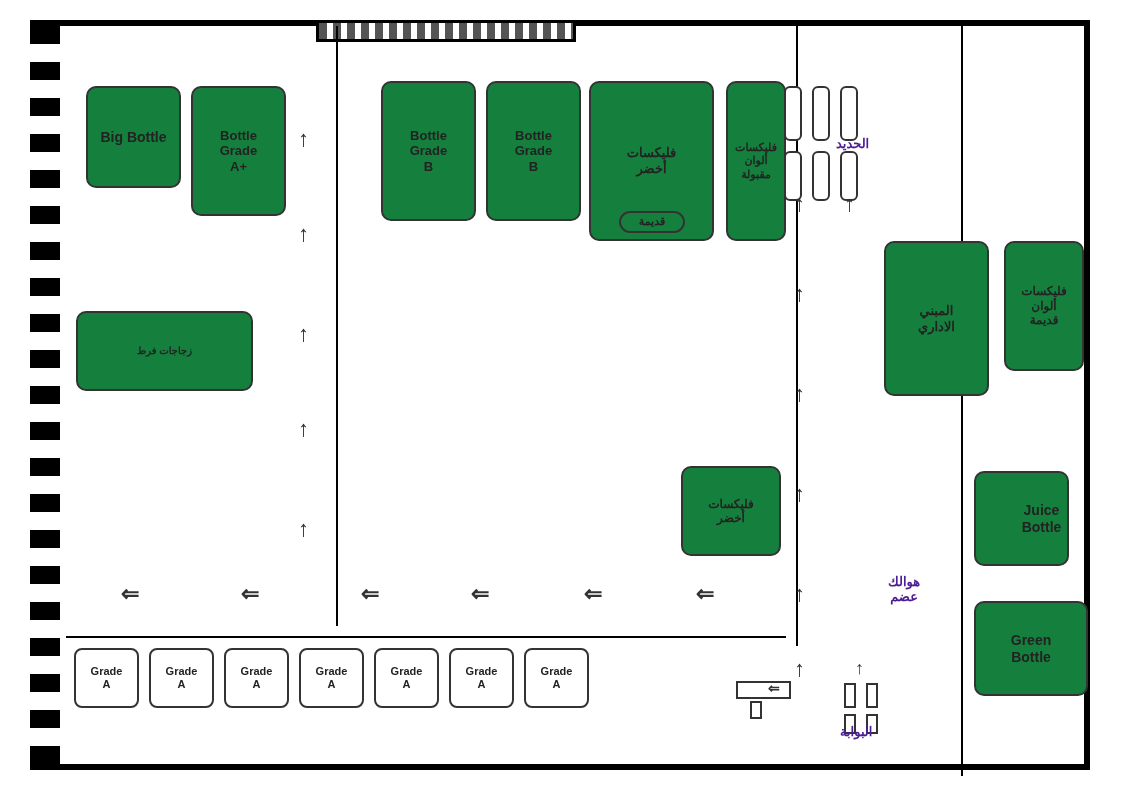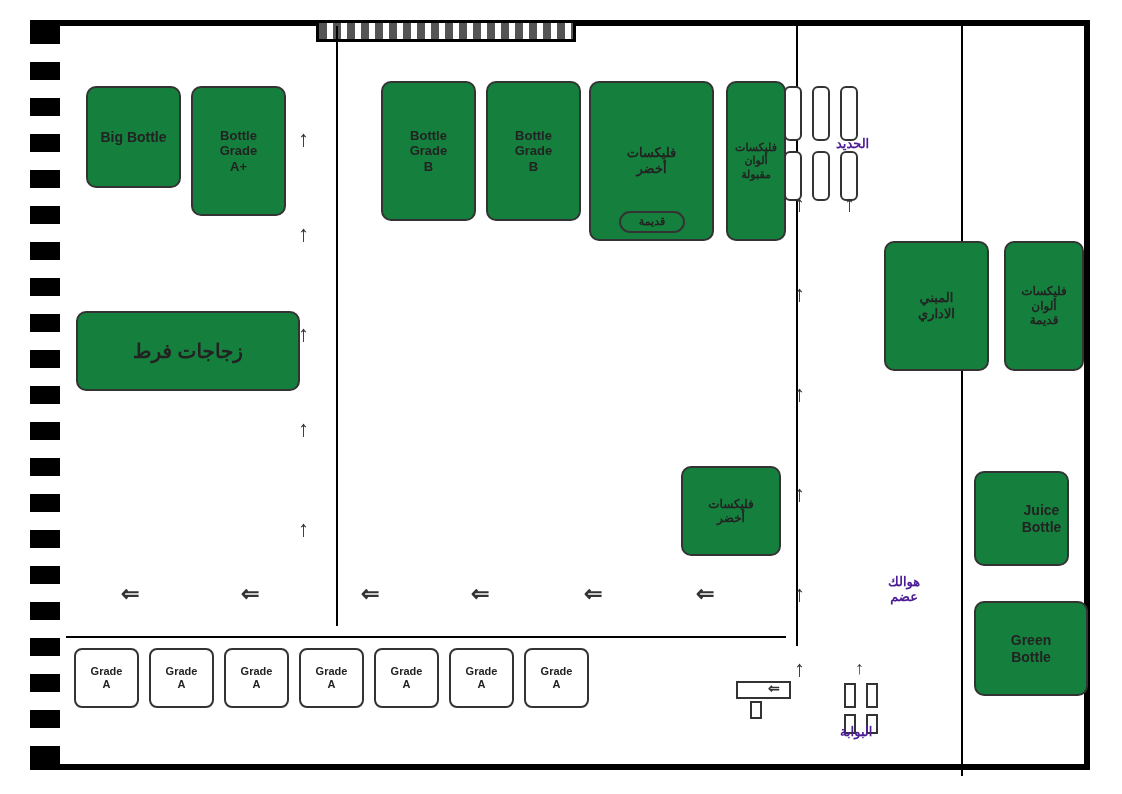--- a/index.html
+++ b/index.html
@@ -160,25 +160,25 @@
   <div class="right-item" style="left:776px;top:60px;width:18px;height:55px;"></div>
   <div class="right-item" style="left:804px;top:60px;width:18px;height:55px;"></div>
   <div class="right-item" style="left:748px;top:125px;width:18px;height:50px;"></div>
   <div class="right-item" style="left:776px;top:125px;width:18px;height:50px;"></div>
   <div class="right-item" style="left:804px;top:125px;width:18px;height:50px;"></div>
 
   <div class="item-box" style="left:968px;top:215px;width:80px;height:130px;font-size:12px;">
     <span>فليكسات<br>ألوان<br>قديمة</span>
   </div>
 
-  <div class="item-box" style="left:848px;top:215px;width:105px;height:130px;font-size:13px;">
+  <div class="item-box" style="left:848px;top:215px;width:105px;height:155px;font-size:13px;">
     <span>المبني<br>الاداري</span>
   </div>
 
-  <div class="item-box" style="left:40px;top:285px;width:224px;height:80px;font-size:20px;">
+  <div class="item-box" style="left:40px;top:285px;width:177px;height:80px;font-size:10px;">
     <span>زجاجات فرط</span>
   </div>
 
   <div class="item-box" style="left:645px;top:440px;width:100px;height:90px;font-size:12px;">
     <span>فليكسات<br>أخضر</span>
   </div>
 
   <div class="item-box" style="left:938px;top:445px;width:95px;height:95px;font-size:14px;padding-left:40px;">
     <span>Juice<br>Bottle</span>
   </div>

